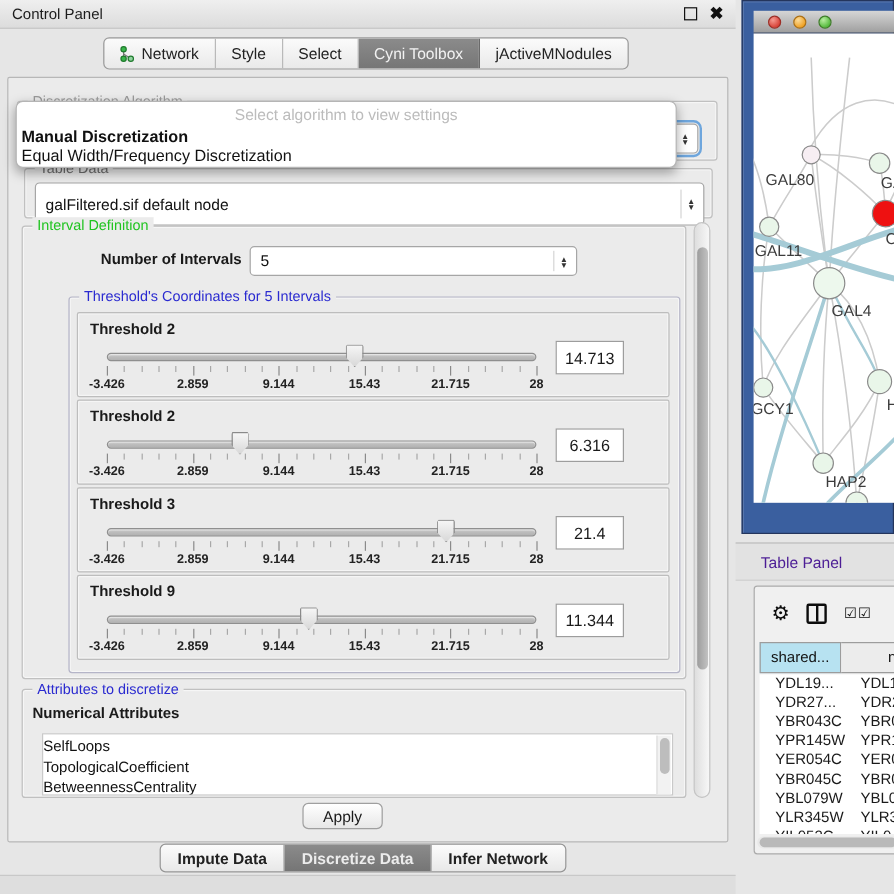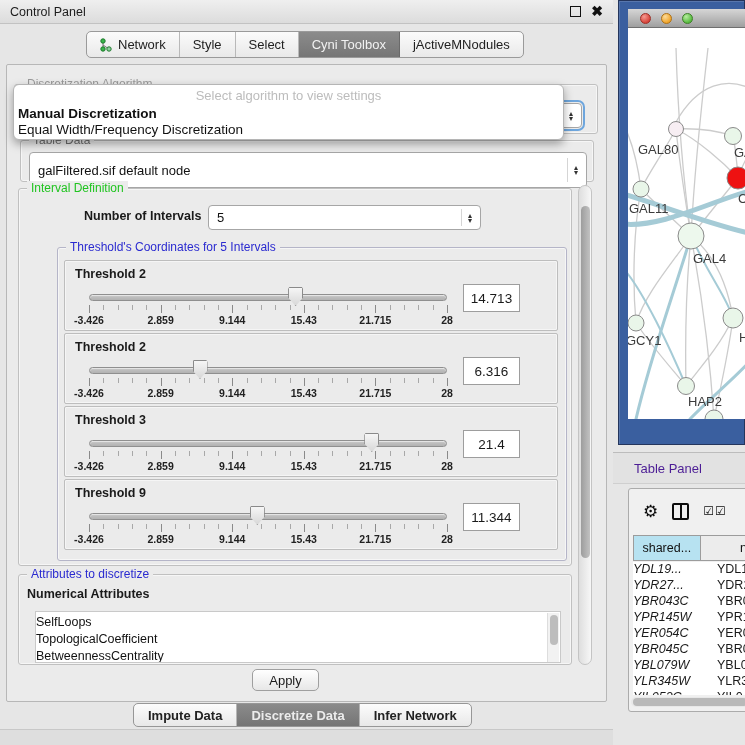--- a/index.html
+++ b/index.html
@@ -113,21 +113,21 @@
   .gear-glyph { font-size:17px; color:#0c0c0c; }
   .split-ico { width:17px; height:17px; border:2px solid #0c0c0c; border-radius:2px; position:relative; }
   .split-ico:before { content:""; position:absolute; left:50%; top:0; width:2px; height:100%; background:#0c0c0c; transform:translateX(-50%); }
   .checks { font-size:12px; letter-spacing:1px; color:#0c0c0c; }
   .tp-header { position:absolute; left:4px; top:46px; width:126px; height:26px; display:flex; }
   .tp-hcell { border:1px solid #9c9c9c; font-size:12.5px; display:flex; align-items:center; justify-content:center; color:#111; }
   .tp-hcell.c1 { width:72px; background:#b7e2f1; }
   .tp-hcell.c2 { width:62px; background:#ececec; border-left:none; justify-content:flex-end; padding-right:4px; }
   .tp-rows { position:absolute; left:4px; top:73px; width:126px; height:133px; overflow:hidden; background:#fff; }
   .tp-row { height:16px; display:flex; font-size:12.5px; }
-  .tp-c1 { width:72px; white-space:nowrap;font-style:italic; }
+  .tp-c1 { width:72px; padding-left:13px; white-space:nowrap; }
   .tp-c2 { width:54px; padding-left:12px; white-space:nowrap; overflow:hidden; }
   .tp-hscroll { position:absolute; left:2px; top:208px; width:126px; height:10px; background:#e8e8e8; border-radius:5px; }
   .tp-hthumb { position:absolute; left:2px; top:1px; width:114px; height:8px; background:#b9b9b9; border-radius:4px; }
 
   .bold { font-weight:bold; }
   .abs { position:absolute; }
 </style>
 </head>
 <body>
 

